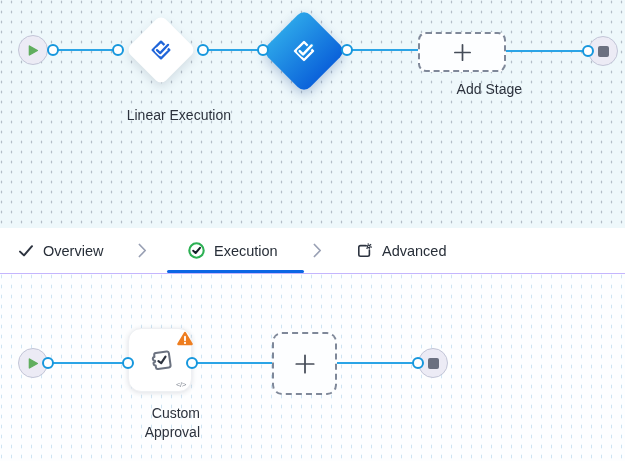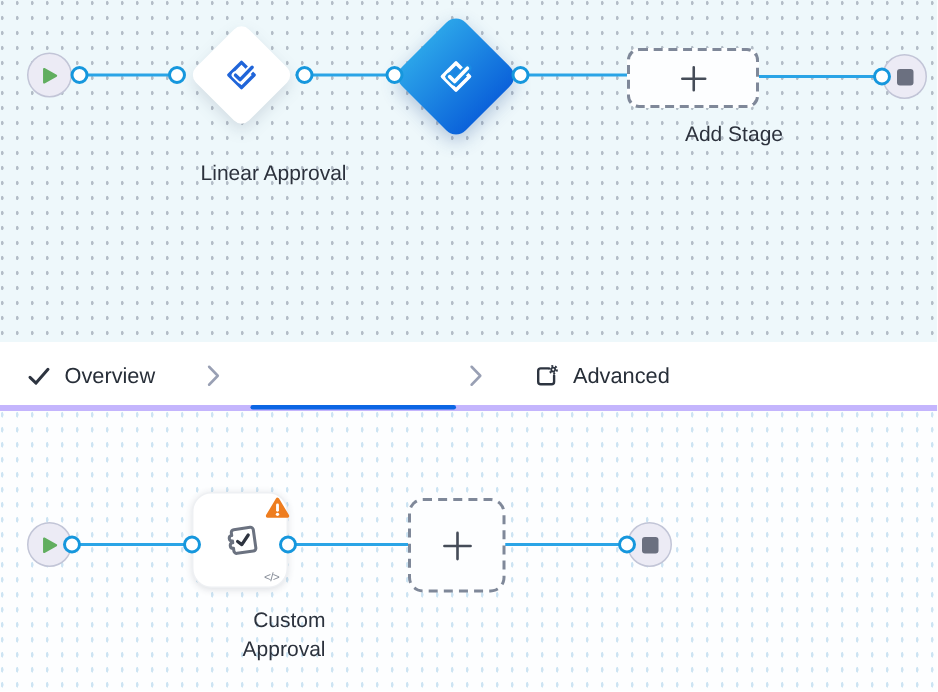--- a/index.html
+++ b/index.html
@@ -66,21 +66,21 @@
   }
   .warning-badge{position:absolute;top:2px;right:-2px;width:16px;height:15px;}
   .code-badge{position:absolute;right:5px;bottom:2px;font-size:8px;color:#878d98;letter-spacing:-.5px;}
   
   .flow-label{
     position:absolute;font-size:14px;line-height:19px;text-align:right;color:#2c323d;
   }
   
   .tab-bar{
     position:absolute;left:0;top:228px;width:625px;height:46px;background:#fff;
-    border-bottom:4px solid #c4b5fd;box-sizing:border-box;
+    border-bottom:1px solid #c4b5fd;box-sizing:border-box;
   }
   .tab{
     position:absolute;top:0;height:45px;display:flex;align-items:center;gap:9px;
     font-size:14.5px;color:#272e38;cursor:pointer;white-space:nowrap;
   }
   .tab-overview{left:18px;}
   .tab-execution{left:188px;}
   .tab-advanced{left:356px;align-items:center;}
   .chevron{position:absolute;top:0;height:45px;display:flex;align-items:center;}
   .chevron-1{left:138px;}
@@ -142,40 +142,49 @@
       <span class="stop-square"></span>
     </div>
 
     <div class="port" style="left:47px;top:44px;"></div>
     <div class="port" style="left:112px;top:44px;"></div>
     <div class="port" style="left:197px;top:44px;"></div>
     <div class="port" style="left:257px;top:44px;"></div>
     <div class="port" style="left:341px;top:44px;"></div>
     <div class="port" style="left:582px;top:45px;"></div>
 
-    <div class="flow-label" style="left:91px;top:106px;width:140px;">Linear Approval</div>
+    <div class="flow-label" style="left:91px;top:106px;width:140px;">Linear Execution</div>
     <div class="flow-label" style="left:402px;top:80px;width:120px;">Add Stage</div>
   </div>
 
   <div class="tab-bar">
     <div class="tab tab-overview">
       <span class="icon">
         <svg width="16" height="15" viewBox="0 0 16 15">
             <polyline points="2,8.6 6,12.4 14,3.2" fill="none" stroke="#2d3440" stroke-width="2" stroke-linecap="round" stroke-linejoin="round"></polyline>
           </svg>
       </span>
       <span>Overview</span>
     </div>
 
     <span class="chevron chevron-1">
       <svg width="9" height="15" viewBox="0 0 9 15">
           <polyline points="1.4,1.5 7.2,7.5 1.4,13.5" fill="none" stroke="#99a0b4" stroke-width="1.7" stroke-linecap="round" stroke-linejoin="round"></polyline>
         </svg>
     </span>
 
+    <div class="tab tab-execution">
+      <span class="icon">
+        <svg width="17" height="17" viewBox="0 0 17 17">
+          <circle cx="8.5" cy="8.5" r="7.2" fill="#fff" stroke="#2cb053" stroke-width="2.1"></circle>
+          <polyline points="5.2,8.8 7.6,11 12,5.8" fill="none" stroke="#171e28" stroke-width="2" stroke-linecap="round" stroke-linejoin="round"></polyline>
+        </svg>
+      </span>
+      <span>Execution</span>
+    </div>
 
     <span class="chevron chevron-2">
       <svg width="9" height="15" viewBox="0 0 9 15">
           <polyline points="1.4,1.5 7.2,7.5 1.4,13.5" fill="none" stroke="#99a0b4" stroke-width="1.7" stroke-linecap="round" stroke-linejoin="round"></polyline>
         </svg>
     </span>
 
     <div class="tab tab-advanced">
       <span class="icon">
         <svg width="17" height="16" viewBox="0 0 17 16">
@@ -230,16 +239,16 @@
 
     <div class="terminal" style="left:418px;top:74px;">
       <span class="stop-square"></span>
     </div>
 
     <div class="port" style="left:42px;top:83px;"></div>
     <div class="port" style="left:122px;top:83px;"></div>
     <div class="port" style="left:186px;top:83px;"></div>
     <div class="port" style="left:412px;top:83px;"></div>
 
-    <div class="flow-label" style="left:137px;top:130px;width:80px;">Custom Approval</div>
+    <div class="flow-label" style="left:120px;top:130px;width:80px;">Custom Approval</div>
   </div>
 
 </div>
 
 </body></html>

